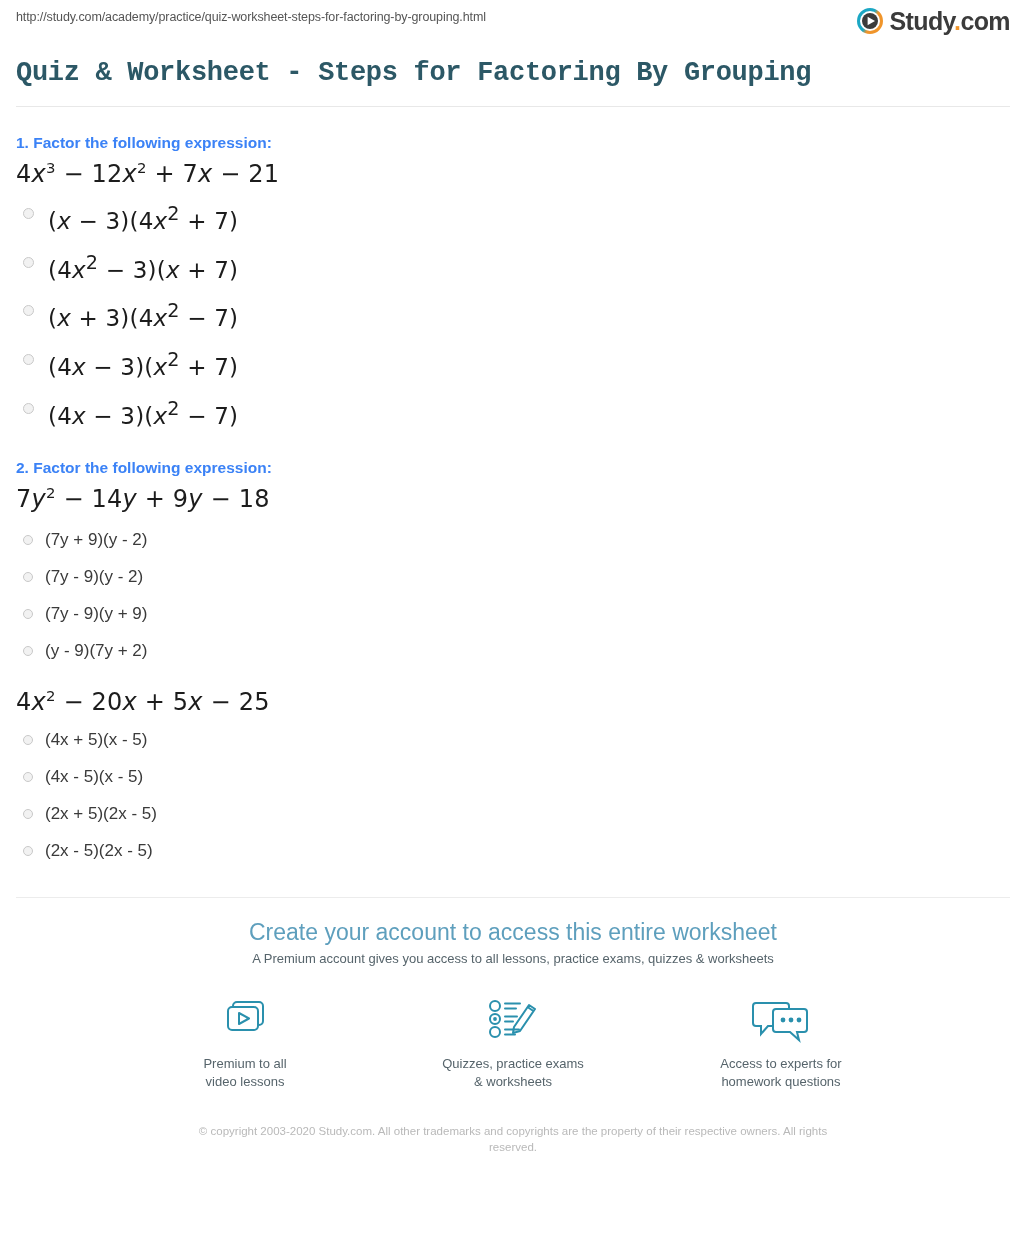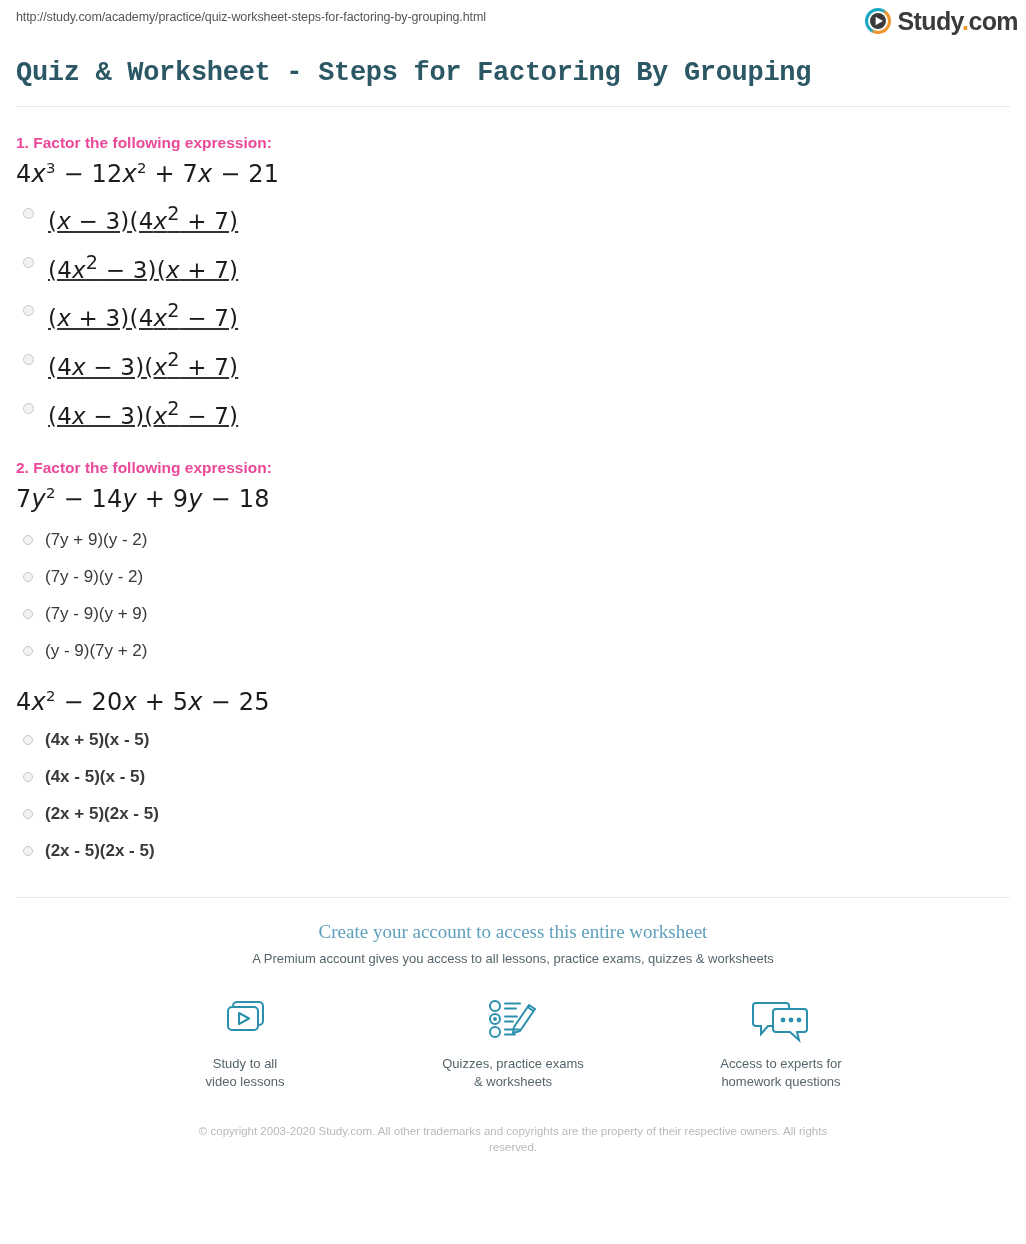--- a/index.html
+++ b/index.html
@@ -31,21 +31,21 @@
   }
   .url-text {
     font-size: 12.5px;
     color: #555555;
     font-family: "Liberation Sans", sans-serif;
     letter-spacing: -0.1px;
     line-height: 14px;
   }
   .logo {
     position: absolute;
-    right: 8px;
+    right: 16px;
     top: 8px;
     display: flex;
     align-items: center;
     gap: 6px;
   }
   .logo-mark {
     width: 26px;
     height: 26px;
     flex: 0 0 26px;
   }
@@ -85,21 +85,21 @@
   
   .questions {
     padding: 0 16px;
   }
   .question {
     margin-top: 26px;
   }
   .q-prompt {
     font-size: 15.5px;
     font-weight: bold;
-    color: #ec4899;
+    color: #3b82f6;
     line-height: 20px;
     margin: 0 0 4px 0;
   }
   .q-expr {
     font-size: 24px;
     color: #1c1c1c;
     line-height: 34px;
     margin: 0 0 6px 0;
     font-family: "DejaVu Sans", sans-serif;
     letter-spacing: 0.2px;
@@ -129,21 +129,20 @@
     border-radius: 50%;
     border: 1px solid #c9c9c9;
     background: #f2f2f2;
     box-sizing: border-box;
     flex: 0 0 11px;
     margin-left: 7px;
   }
   
   .style-math .option {
     margin-bottom: 8px;
-    text-decoration: underline;
   }
   .style-math .radio {
     margin-top: 11px;
   }
   .style-math .opt-label {
     font-size: 23px;
     line-height: 34px;
     color: #1c1c1c;
     font-family: "DejaVu Sans", sans-serif;
     padding-left: 14px;
@@ -162,39 +161,38 @@
     height: 10px;
     flex: 0 0 10px;
   }
   .style-plain .opt-label {
     font-size: 17px;
     line-height: 16px;
     color: #3a3a3a;
     padding-left: 12px;
   }
   .q2 .options { margin-top: 16px; }
-  .q3 .options { margin-top: 13px; font-weight: bold; }
+  .q3 .options { margin-top: 13px; }
 
   
   .footer-rule {
     height: 1px;
     background: #ececec;
     margin: 38px 16px 0 16px;
   }
   .cta {
     text-align: center;
     padding-top: 22px;
   }
   .cta-title {
-    font-size: 19px;
+    font-size: 23px;
     color: #5e9fbd;
     line-height: 24px;
     margin: 0;
     font-weight: normal;
-    font-family: Liberation Serif, serif;
   }
   .cta-sub {
     font-size: 13px;
     color: #56646b;
     line-height: 18px;
     margin: 6px 0 0 0;
   }
   .features {
     display: flex;
     justify-content: center;
@@ -344,21 +342,21 @@
 
       <div class="feature">
         <div class="feature-icon">
           <svg width="50" height="46" viewBox="0 0 50 46" fill="none" stroke="#2a90ad" stroke-width="2" aria-hidden="true">
             <rect x="13" y="5" width="30" height="23" rx="4"></rect>
             <rect x="8" y="10" width="30" height="23" rx="4" fill="#ffffff"></rect>
             <polygon points="19,16 29,21.5 19,27" fill="none" stroke="#2a90ad" stroke-width="2" stroke-linejoin="round"></polygon>
           </svg>
         </div>
         <div class="feature-text">
-          <div>Study to all</div>
+          <div>Premium to all</div>
           <div>video lessons</div>
         </div>
       </div>
 
       <div class="feature">
         <div class="feature-icon">
           <svg width="54" height="46" viewBox="0 0 54 46" fill="none" stroke="#2a90ad" stroke-width="2" aria-hidden="true">
             <circle cx="9" cy="9" r="5"></circle>
             <circle cx="9" cy="22" r="5"></circle>
             <circle cx="9" cy="22" r="1.9" fill="#2a90ad" stroke="none"></circle>

